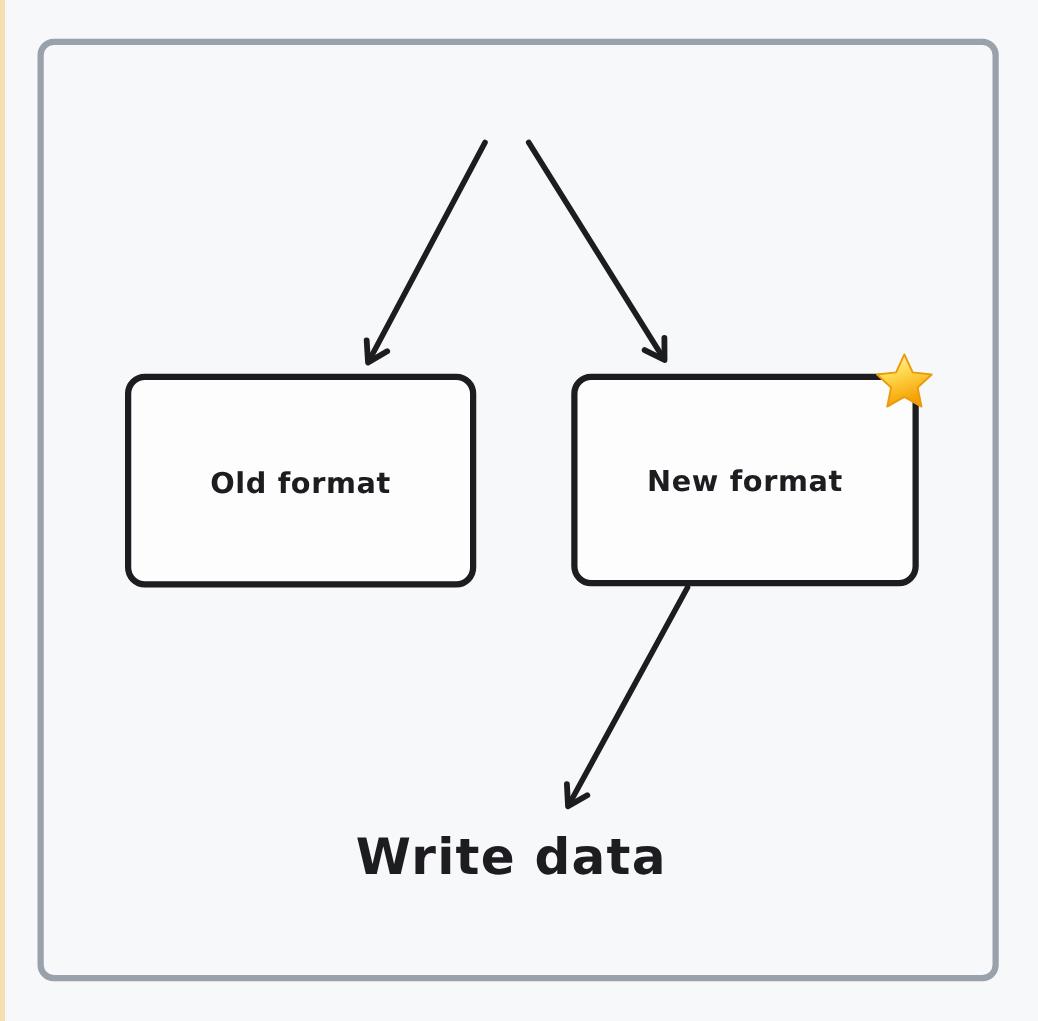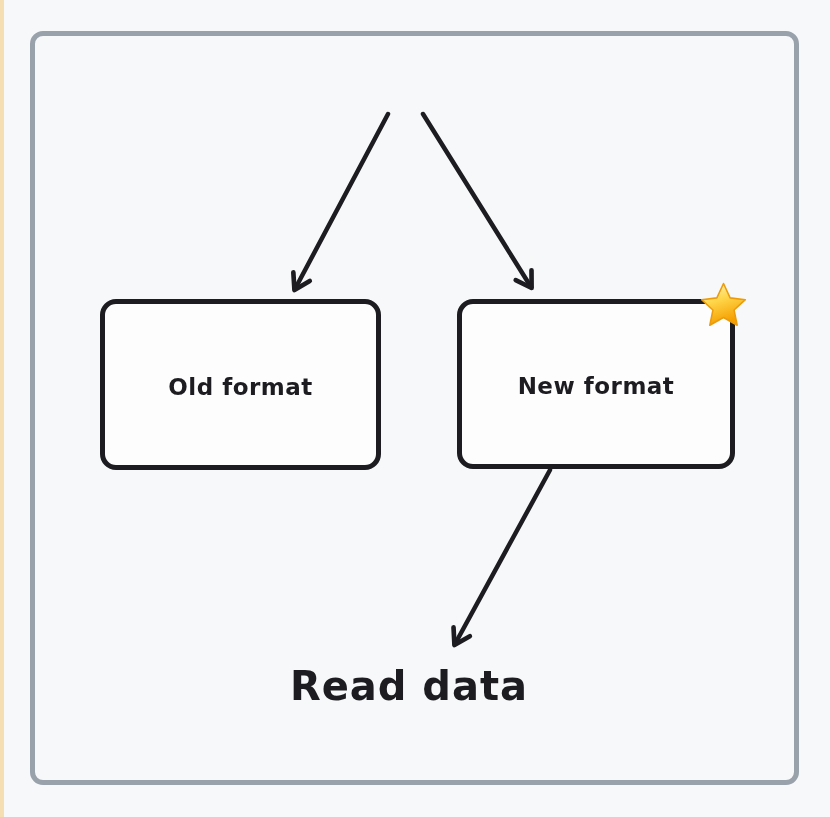--- a/index.html
+++ b/index.html
@@ -122,15 +122,15 @@
     <defs>
       <linearGradient id="goldGrad" x1="0" y1="0" x2="0.35" y2="1">
         <stop offset="0" stop-color="#fff6c8"></stop>
         <stop offset="0.45" stop-color="#ffd84d"></stop>
         <stop offset="1" stop-color="#f59f00"></stop>
       </linearGradient>
     </defs>
     <path d="M12 1.6 L15 8.1 L21.9 8.9 L16.8 13.6 L18.2 20.5 L12 17 L5.8 20.5 L7.2 13.6 L2.1 8.9 L9 8.1 Z" fill="url(#goldGrad)" stroke="#eb9b0c" stroke-width="0.7" stroke-linejoin="round"></path>
   </svg>
 
-  <div class="flow-title title-bottom">Read data</div>
+  <div class="flow-title title-bottom">Write data</div>
 
 </div>
 
 </body></html>

